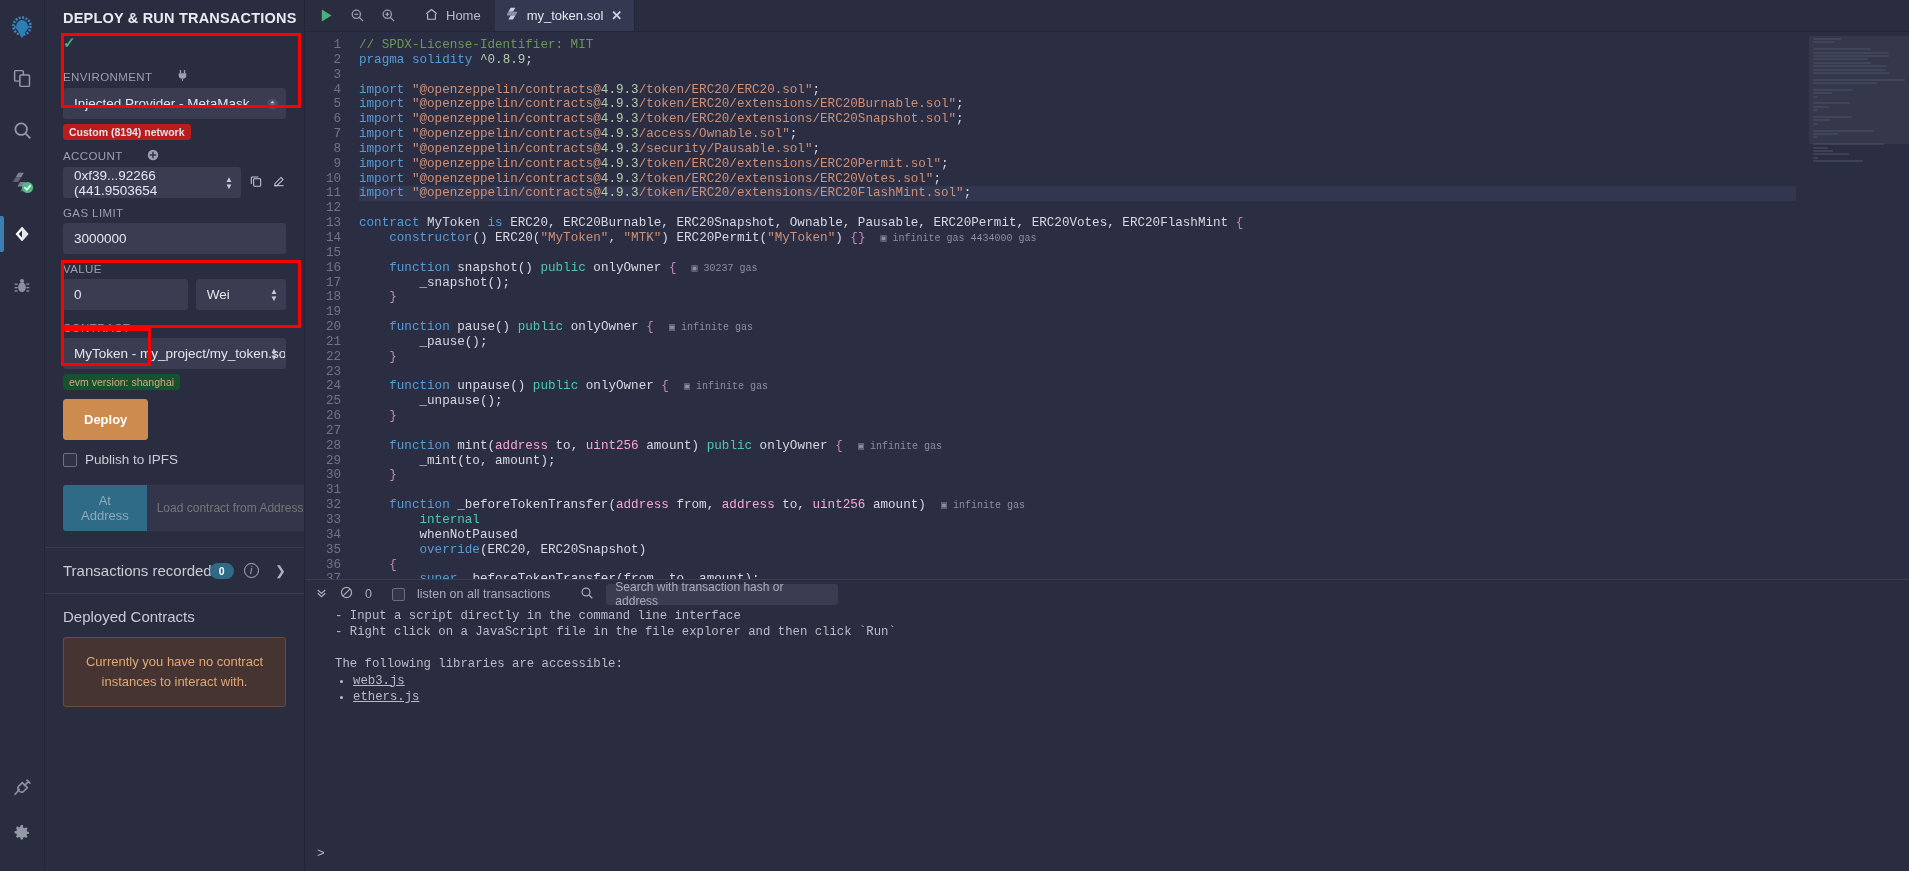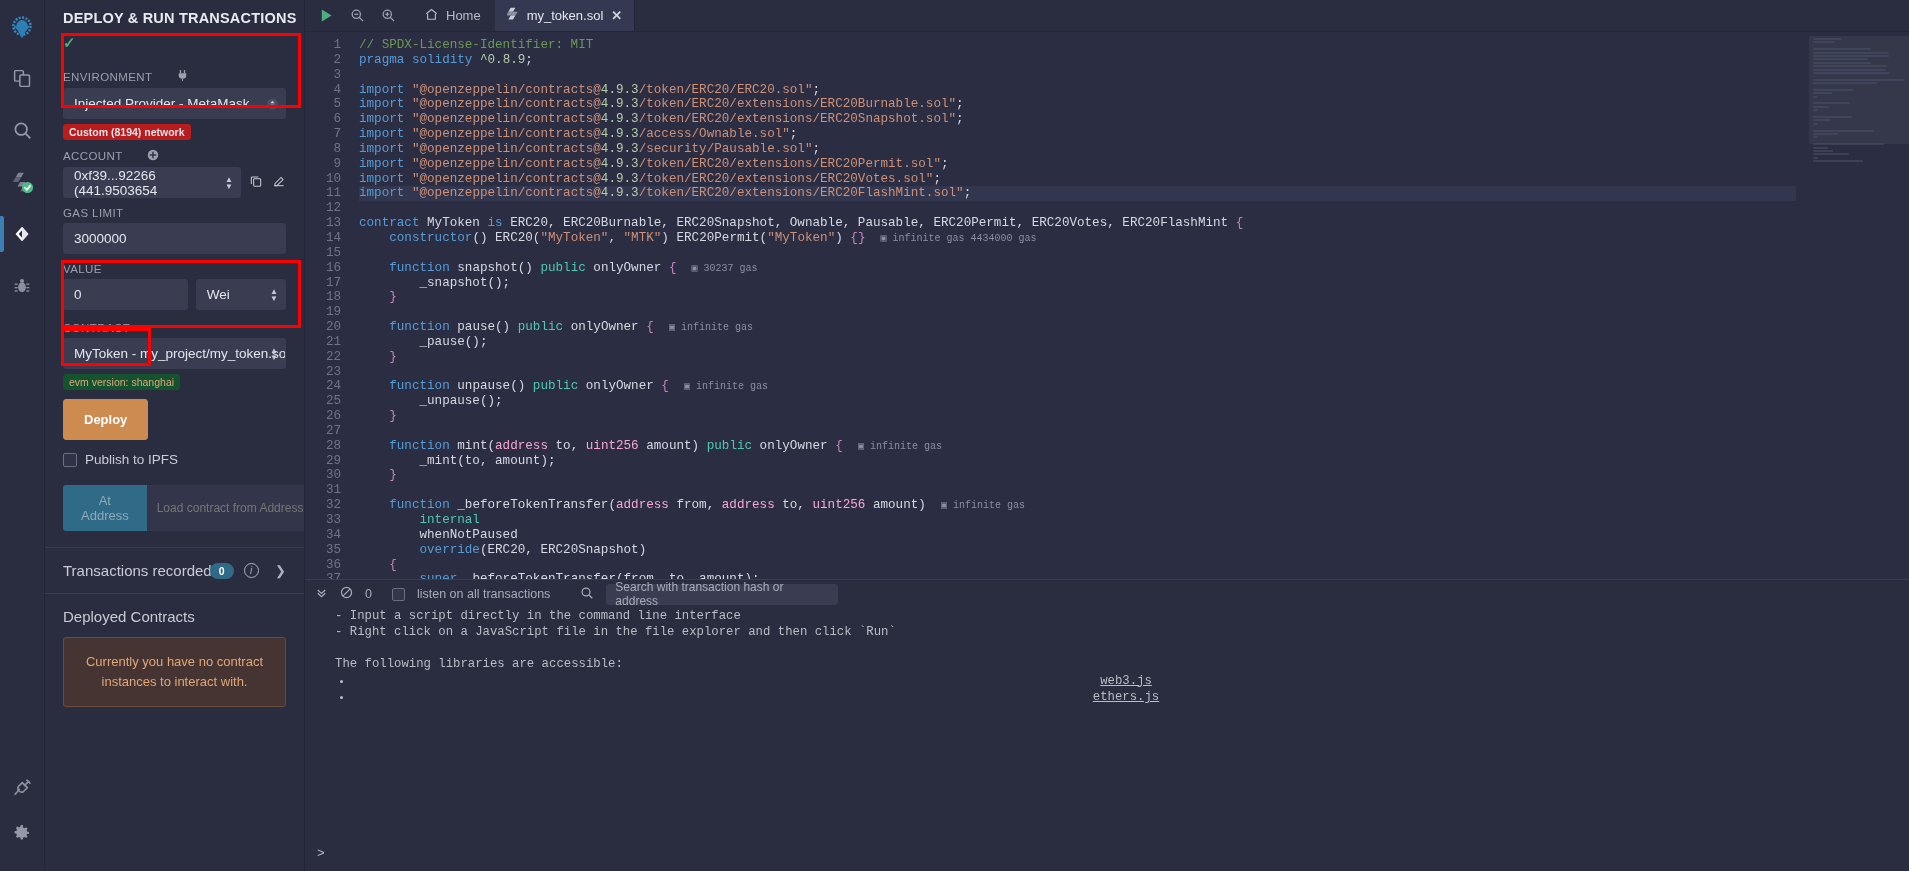--- a/index.html
+++ b/index.html
@@ -168,21 +168,21 @@
   .term-search {
     background:#3a3d52; border:none; color:#a8acba; font-size:12px; border-radius:3px;
     height:21px; width:232px; padding: 0 9px; outline:none; display:flex; align-items:center;
     font-family:"Liberation Sans", sans-serif;
   }
   .term-body {
     flex:1; overflow:hidden; color:#b9bdc9; font-family:"Liberation Mono", monospace;
     font-size:12.3px; line-height:16.2px; padding: 0 10px 0 30px;
   }
   .term-body a { color:#b9bdc9; text-decoration: underline; }
-  .term-body ul { margin:0 0 0 18px;text-align:center; }
+  .term-body ul { margin:0 0 0 18px; }
   .term-prompt { padding: 6px 10px 10px 12px; color:#b9bdc9;
                  font-family:"Liberation Mono", monospace; font-size:13px; }
 </style>
 </head>
 <body>
 
 <div class="app">
 
   <div class="rail">
     <div class="rail-top">

